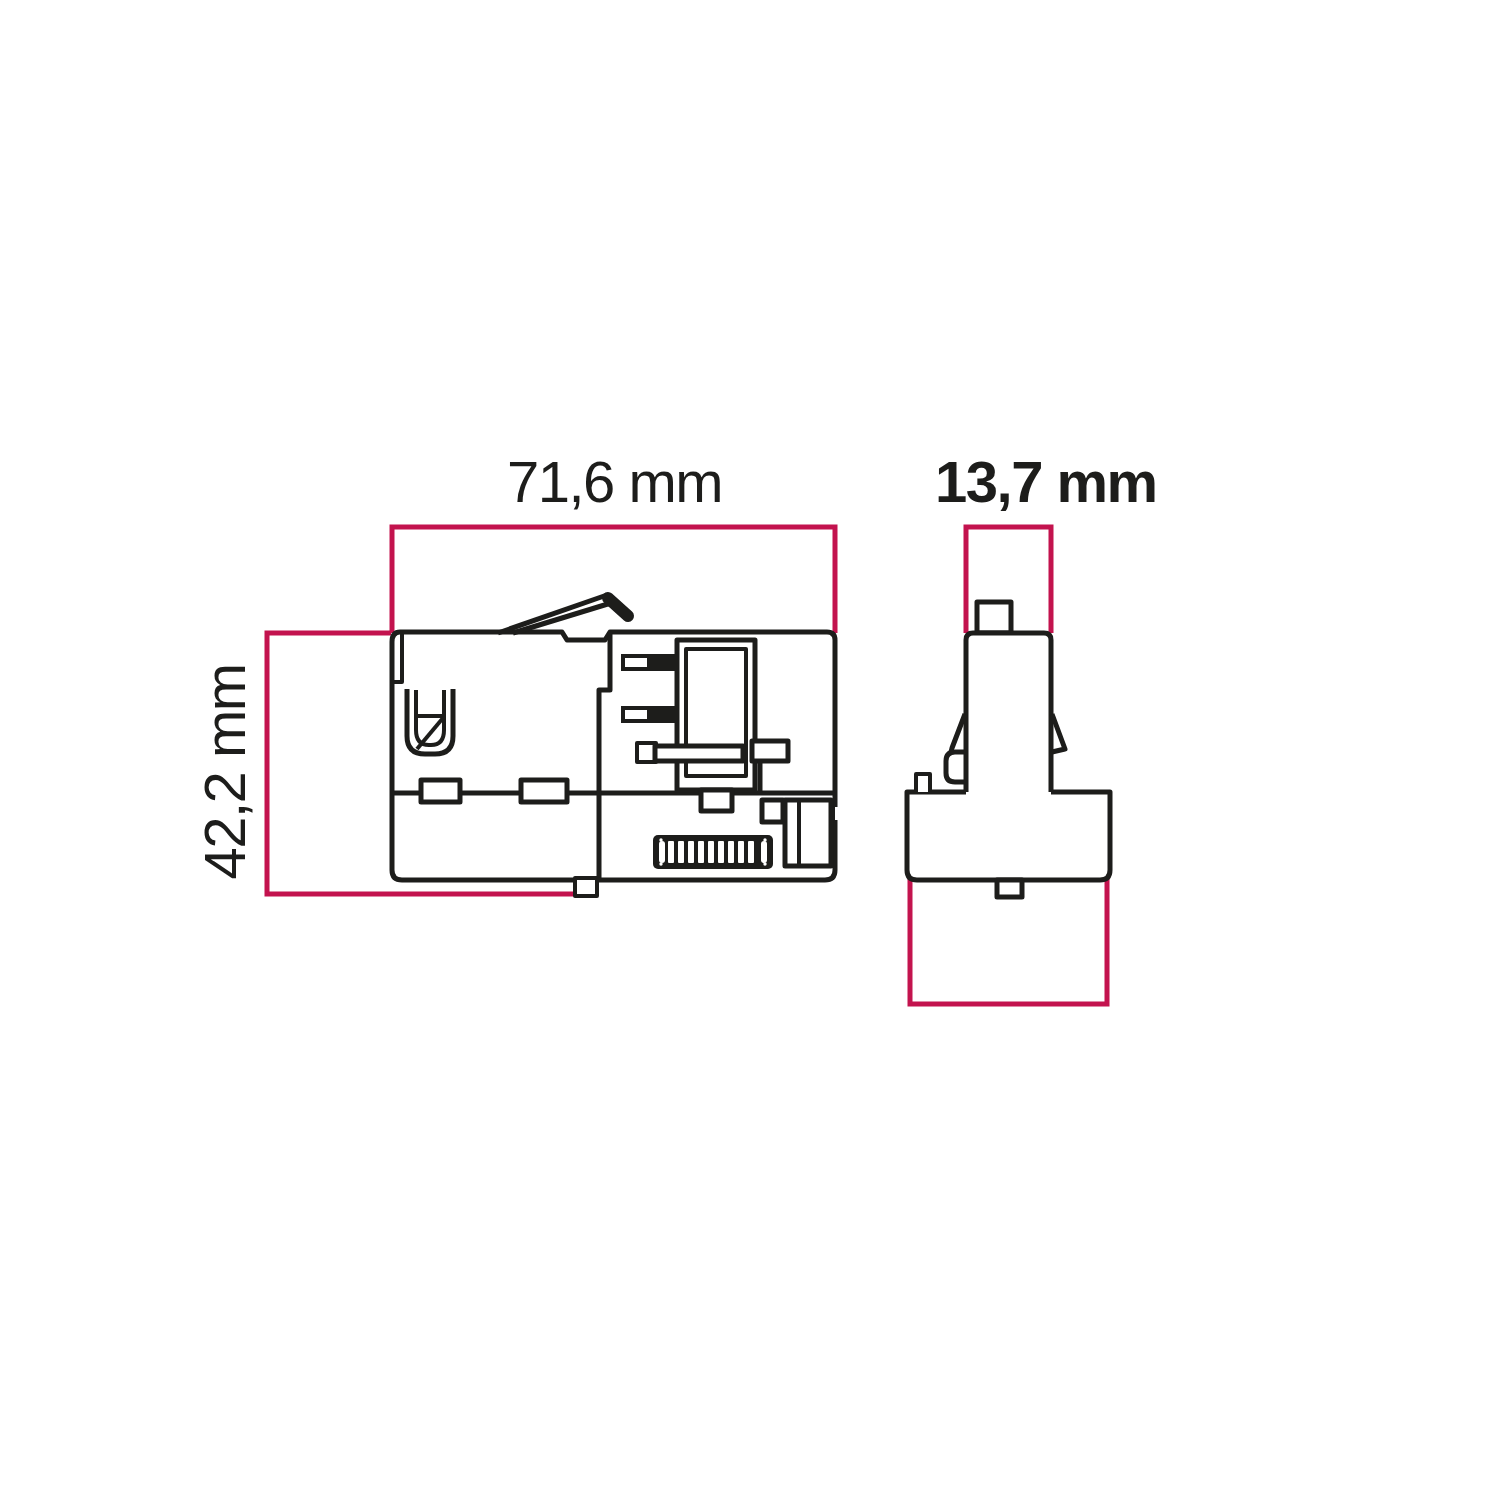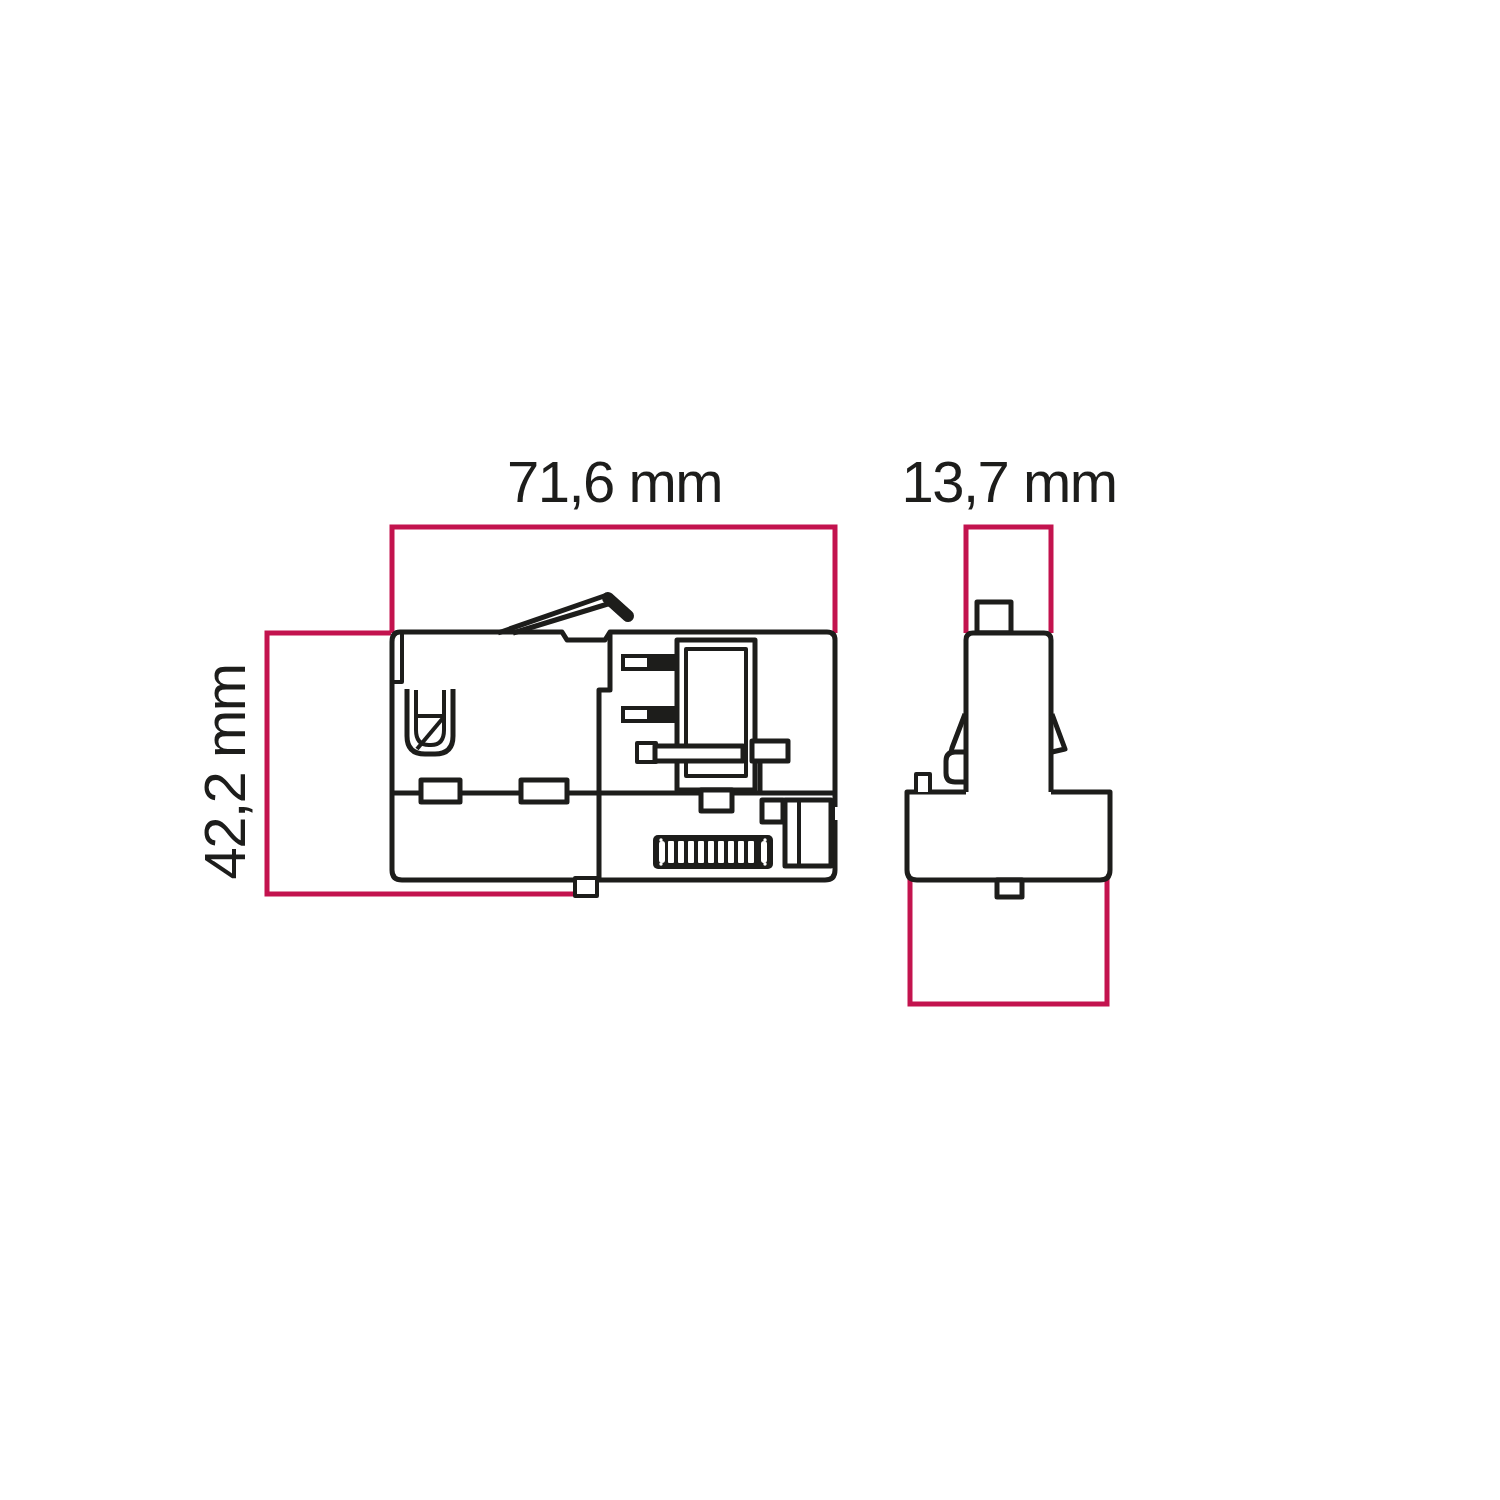--- a/index.html
+++ b/index.html
@@ -135,18 +135,18 @@
       <path d="M1052,714 L1065,749 L1052,752"></path>
 
       <path d="M916,792 V774 H930 V792" stroke-width="4" fill="#ffffff"></path>
 
       <rect x="997" y="880" width="25" height="17" fill="#ffffff"></rect>
     </g>
   </svg>
 
   <div class="dim-label" style="left:393px;top:447px;width:443px;">71,6 mm</div>
 
-  <div class="dim-label" style="left:899px;top:447px;width:220px;">13,7 mm</div>
+  <div class="dim-label" style="left:935px;top:447px;width:220px;font-weight:bold;">13,7 mm</div>
 
   <div class="dim-label vertical" style="left:115px;top:737px;width:220px;">42,2 mm</div>
 
 
 </div>
 
 </body></html>

